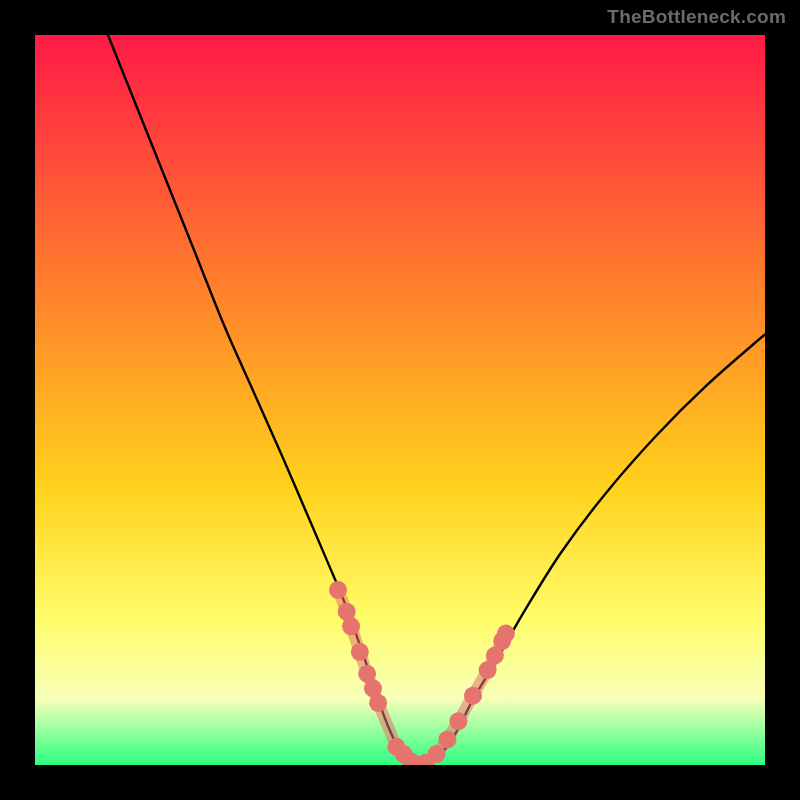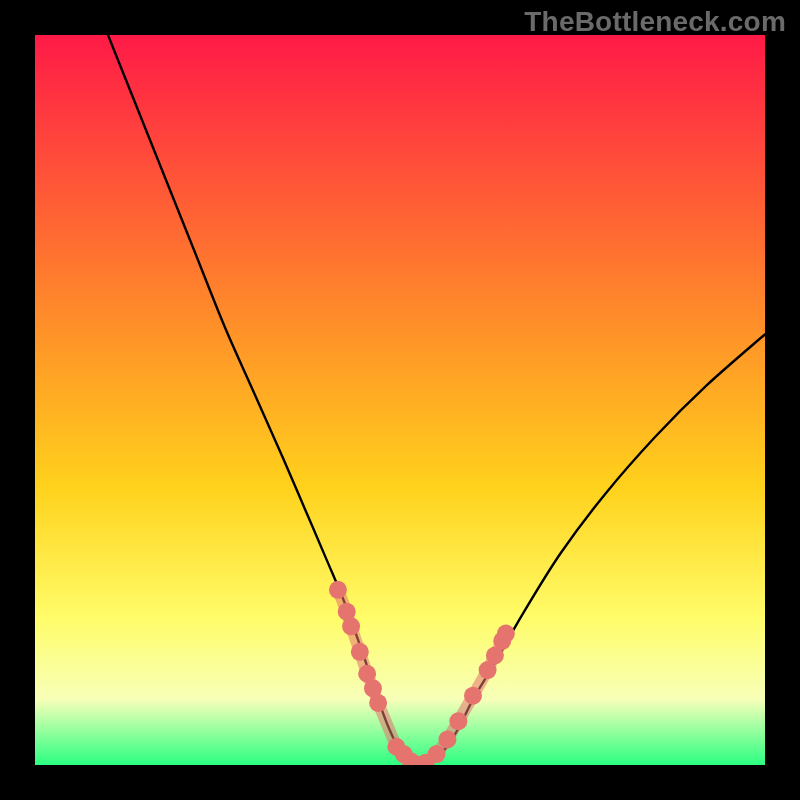--- a/index.html
+++ b/index.html
@@ -24,21 +24,21 @@
     top: 35px;
     width: 730px;
     height: 730px;
     overflow: hidden;
   }
   .watermark {
     position: absolute;
     top: 6px;
     right: 14px;
     font-family: Arial, Helvetica, sans-serif;
-    font-size: 28px;
+    font-size: 19px;
     font-weight: bold;
     color: #6a6a6a;
     letter-spacing: 0.2px;
     user-select: none;
   }
   svg { display: block; }
 </style>
 </head>
 <body>
 

